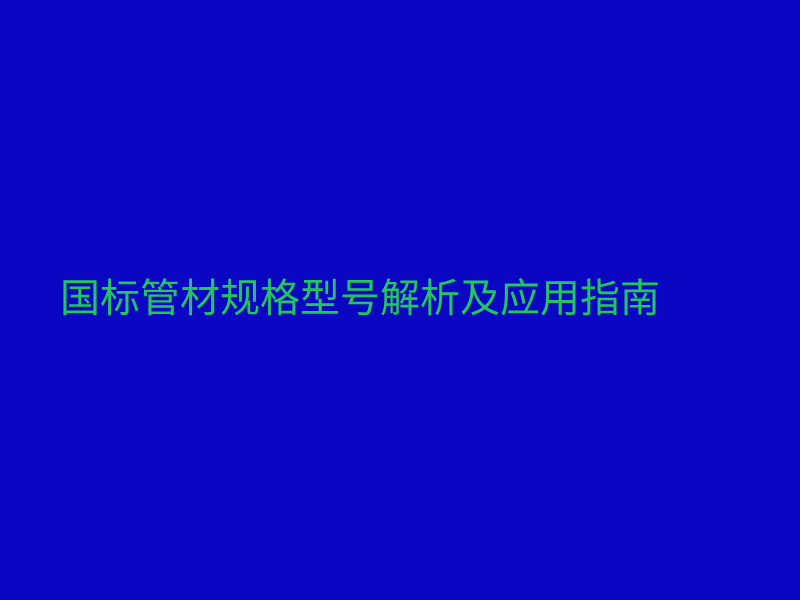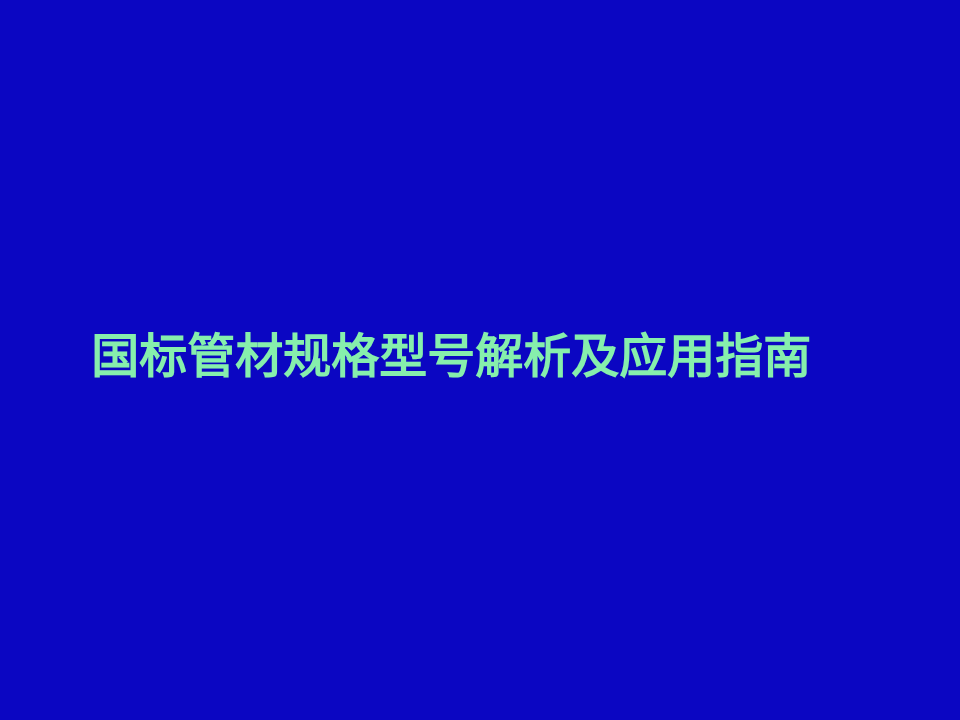--- a/index.html
+++ b/index.html
@@ -32,27 +32,27 @@
     left: 60px;
     top: 266px;
     width: 700px;
     height: 64px;
     display: flex;
     align-items: center;
     justify-content: flex-start;
   }
 
   .slide-title {
-    margin: 16px;
+    margin: 0;
     padding: 0;
     font-family: "DejaVu Sans", "Liberation Sans", sans-serif;
     font-size: 40px;
     line-height: 1.1;
-    font-weight: 700;
-    color: #86efac;
+    font-weight: 400;
+    color: #22c55e;
     letter-spacing: 0;
     white-space: nowrap;
     text-align: left;
   }
 </style>
 </head>
 <body>
 
 <div class="slide">
 

